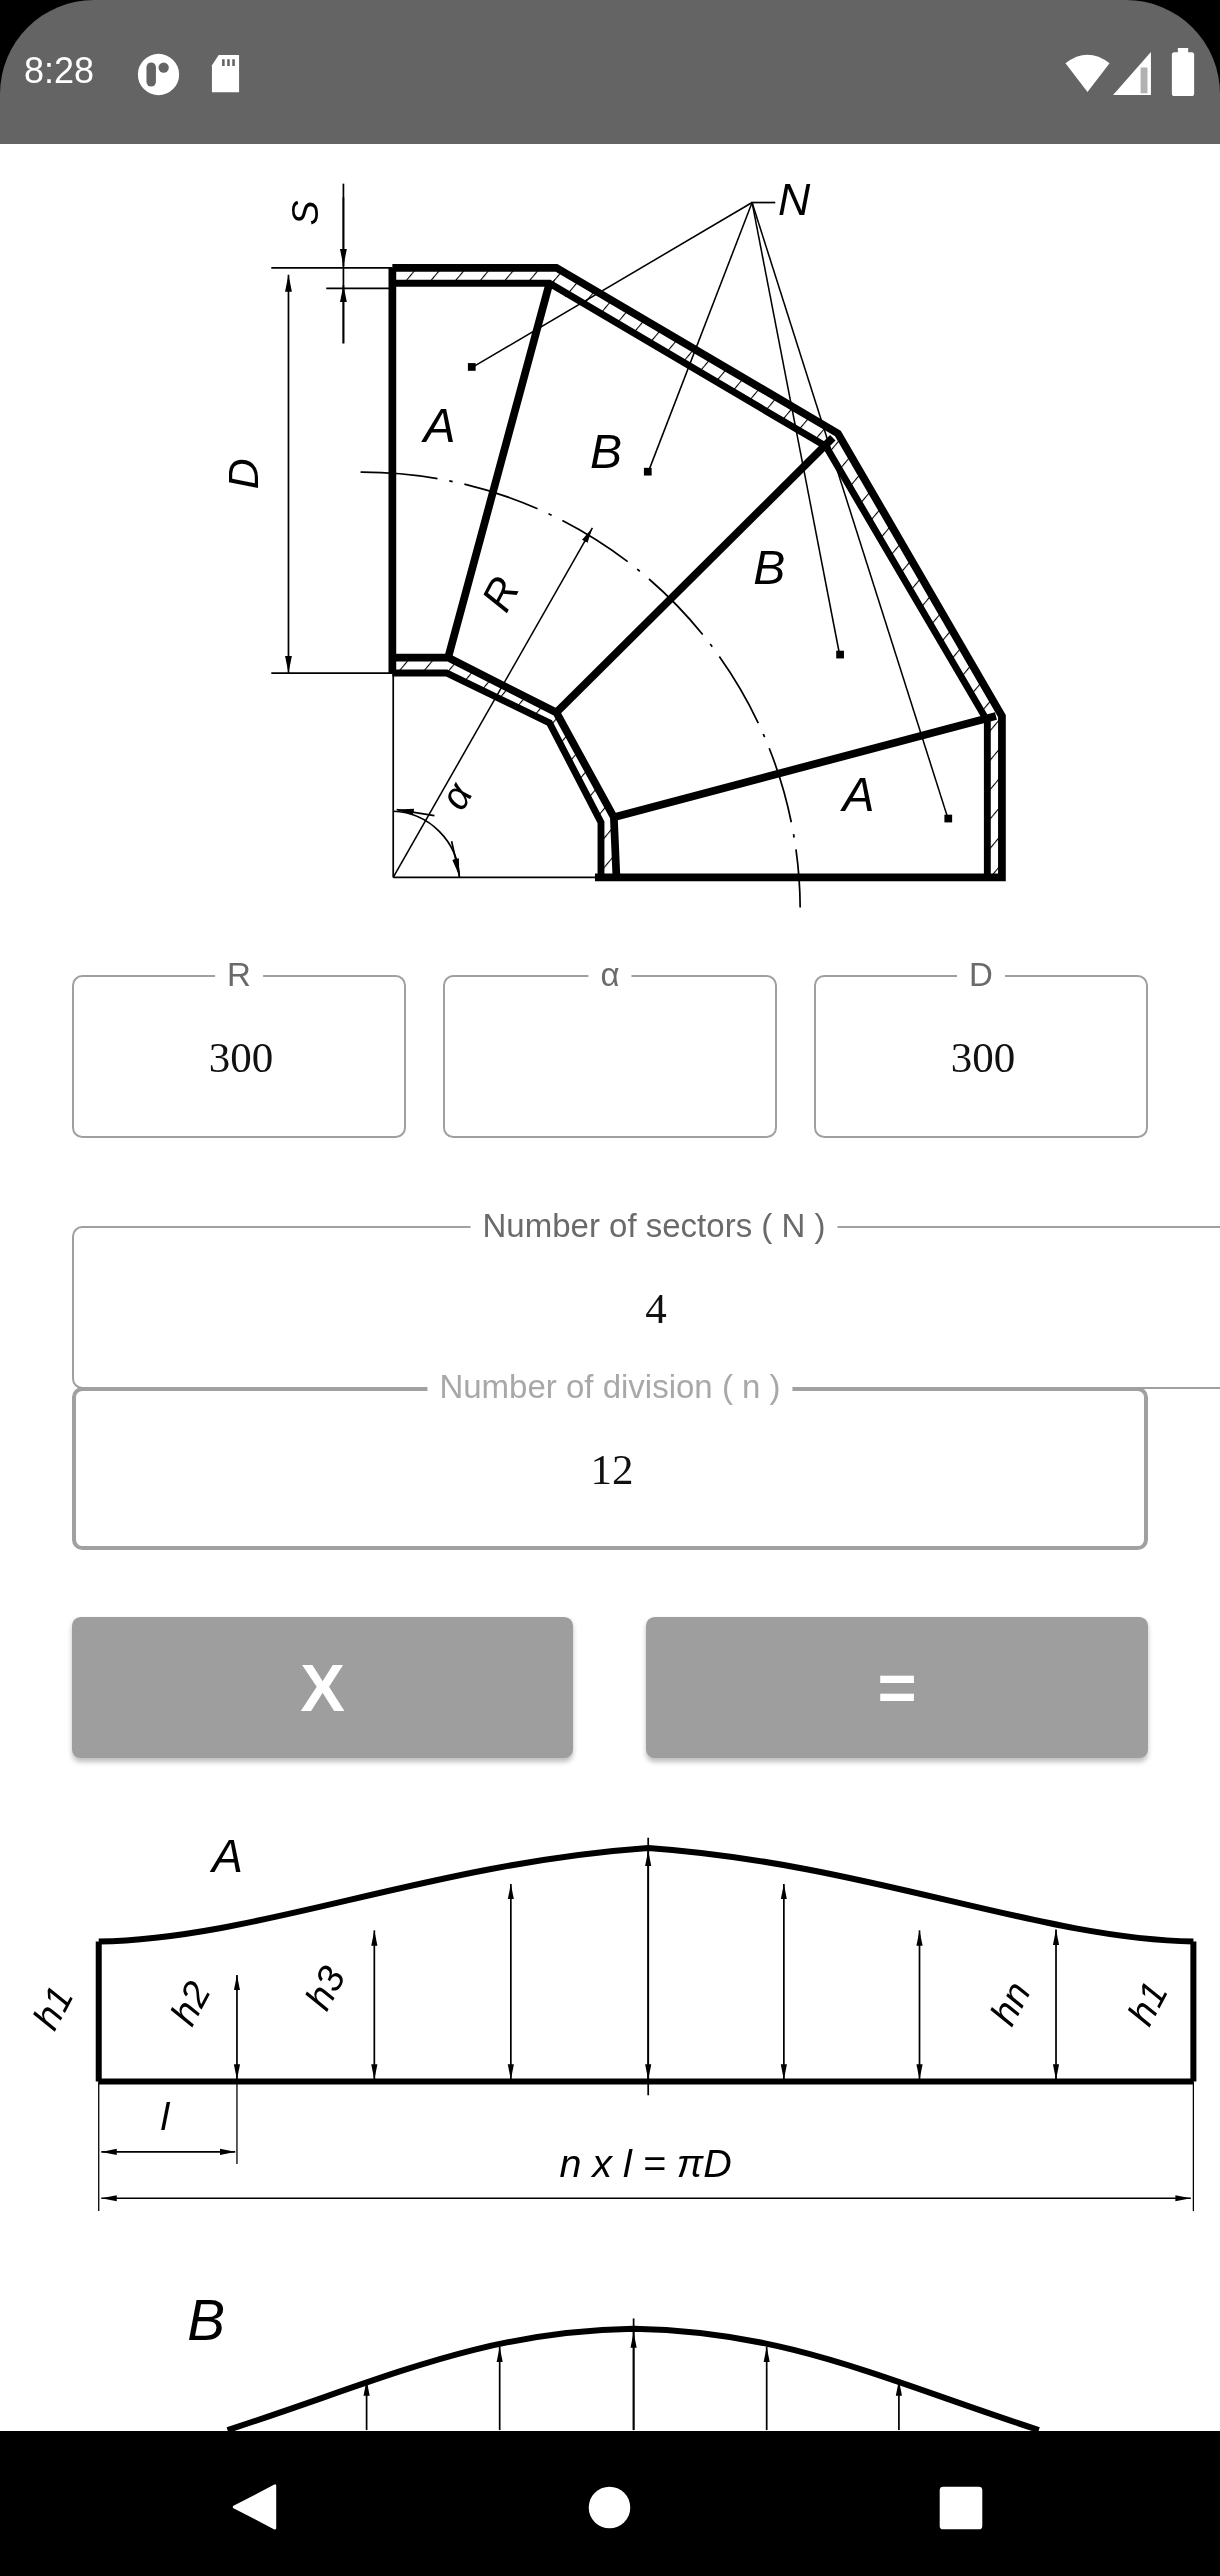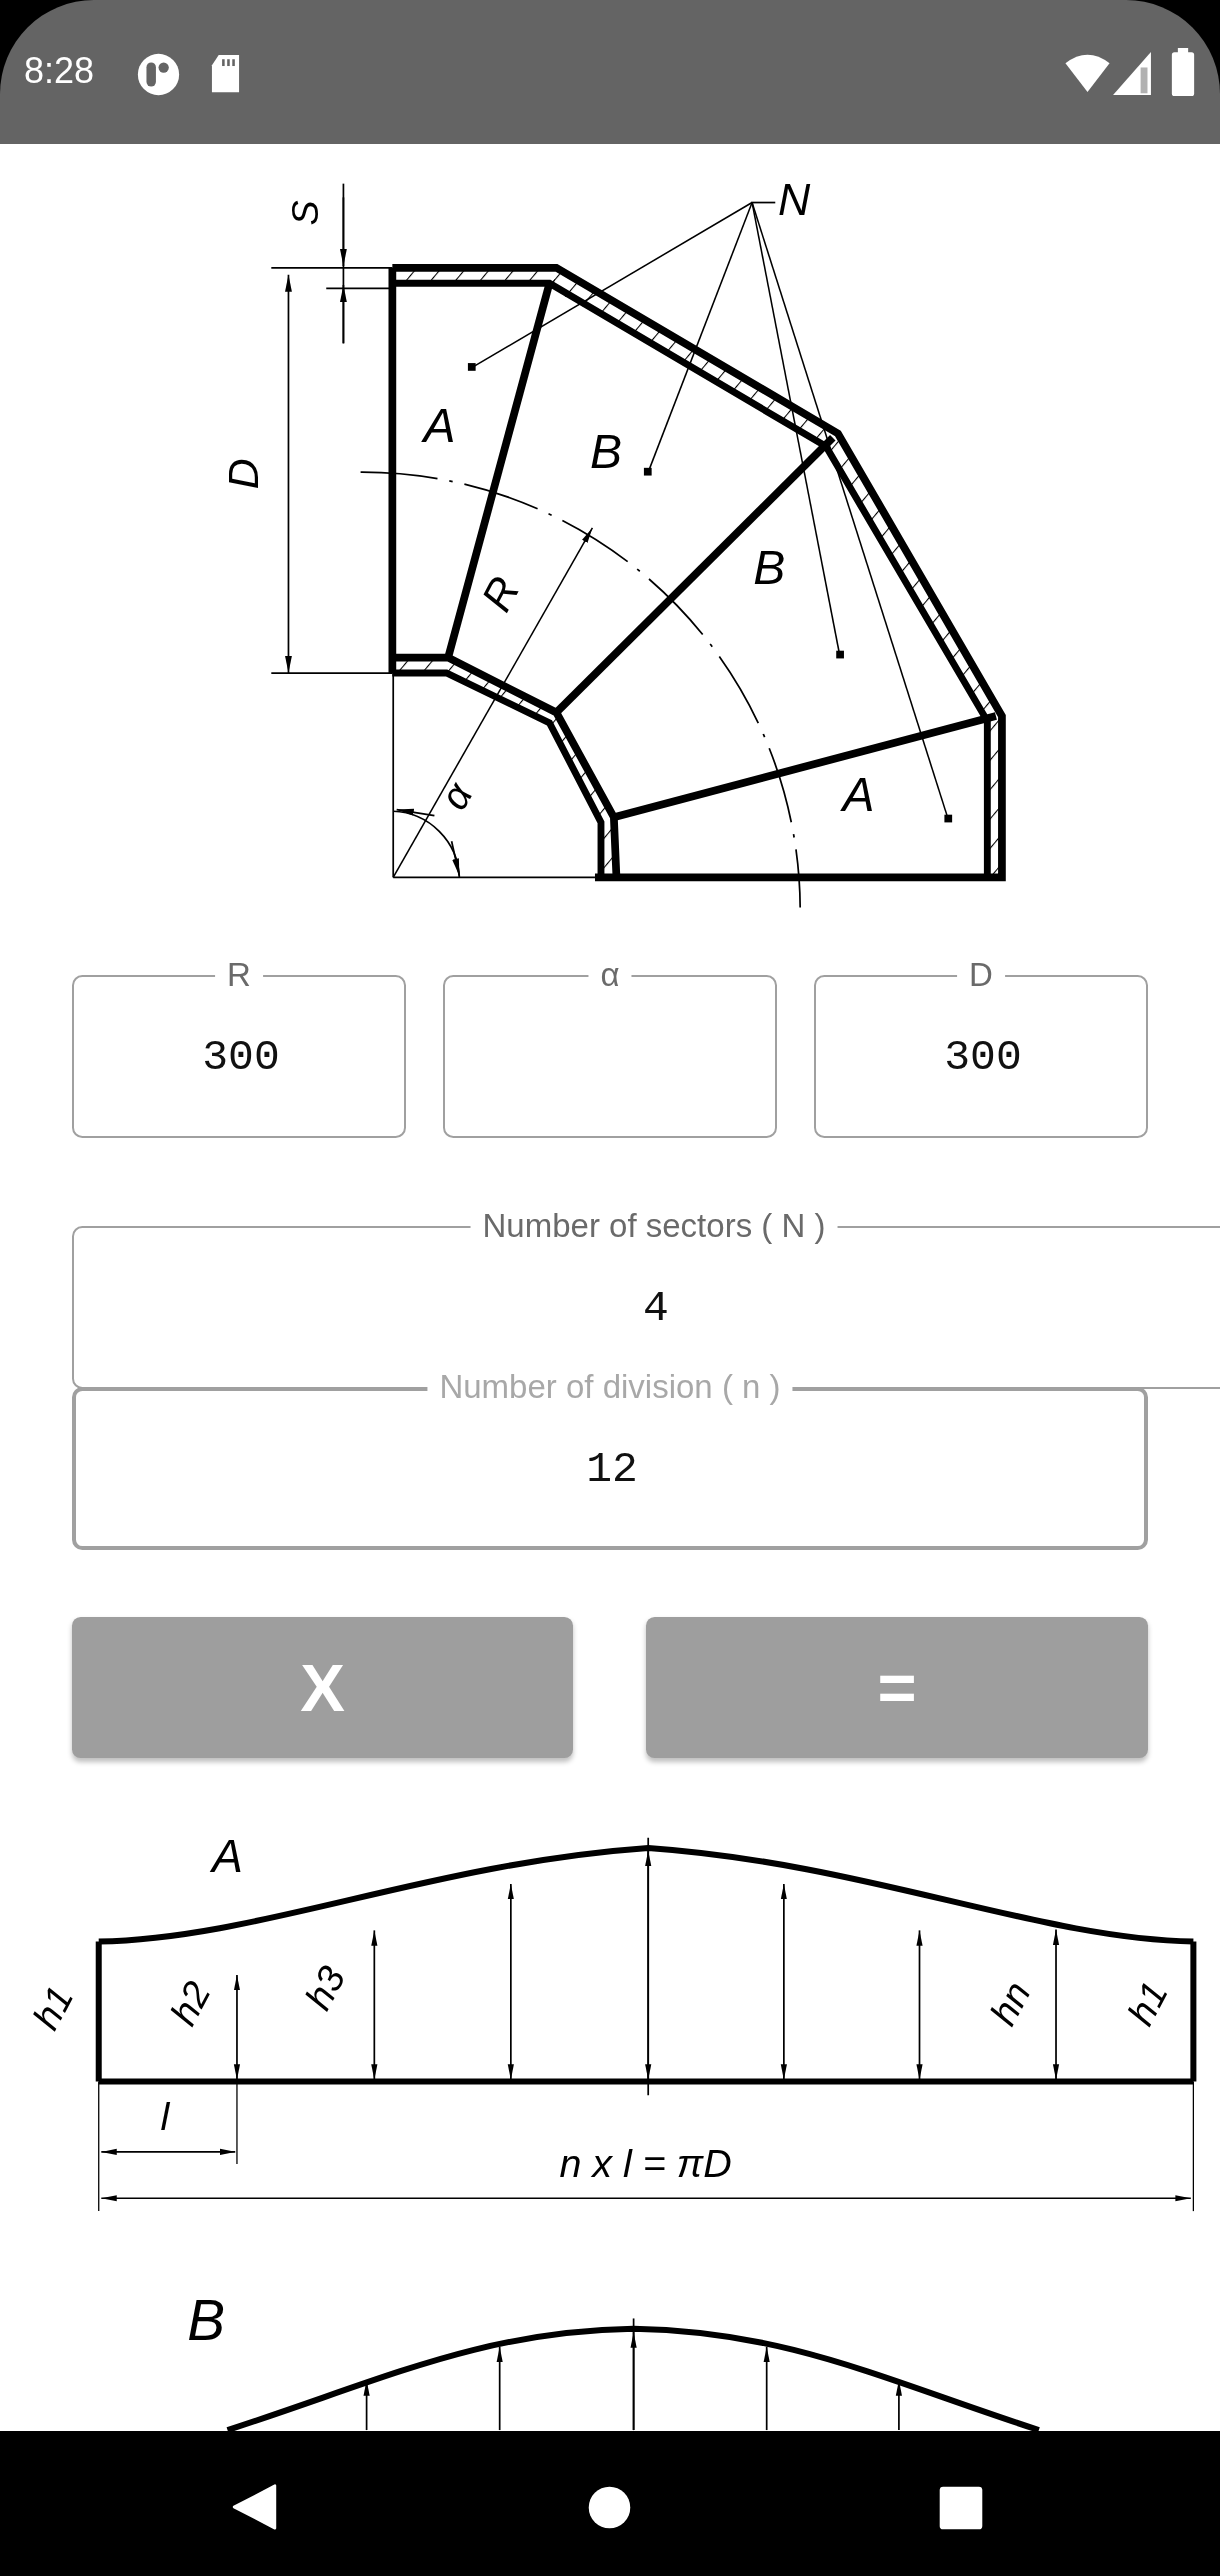--- a/index.html
+++ b/index.html
@@ -7,21 +7,21 @@
   .statusbar { position:absolute; left:0; top:0; width:1220px; height:144px; background:#000;text-align:center; }
   .statusbar-inner { position:absolute; left:0; top:0; width:1220px; height:144px; background:#646464; border-radius:94px 94px 0 0; }
   .sb-time { position:absolute; left:24px; top:50px; color:#fff; font-size:36px; font-family:"Liberation Sans", sans-serif; }
   .sb-icon { position:absolute; }
   .content { position:absolute; left:0; top:144px; width:1220px; height:2287px; background:#fff; overflow:hidden; }
   .navbar { position:absolute; left:0; top:2432px; width:1220px; height:144px; background:#000; }
   .field { position:absolute; border:2.6px solid #a0a0a0; border-radius:10.3px; box-sizing:border-box; }
   .field.focused { border-width:4.3px; }
   .field-label { position:absolute; top:-19px; left:50%; transform:translateX(-50%); background:#fff; padding:0 12px; color:#6a6a6a; font-size:33px; white-space:nowrap; line-height:34px; }
   .field.focused .field-label { color:#a8a8a8; top:-20.6px;text-align:center; }
-  .field-value { position:absolute; left:0; right:0; top:50%; transform:translateY(-50%); text-align:center; color:#111; font-size:43px; background:transparent; border:none; outline:none; font-family:Liberation Mono, monospace; width:100%; }
+  .field-value { position:absolute; left:0; right:0; top:50%; transform:translateY(-50%); text-align:center; color:#111; font-size:43px; background:transparent; border:none; outline:none; font-family:Liberation Serif, serif; width:100%; }
   .btn { position:absolute; background:#9e9e9e; border-radius:8.6px; box-shadow:0 3.4px 5.2px rgba(0,0,0,0.25); color:#fff; font-size:67px; font-weight:bold; display:flex; align-items:center; justify-content:center; border:none; font-family:"Liberation Sans", sans-serif; }
   .ital { font-family:"Liberation Sans", sans-serif; font-style:italic; }
 </style>
 </head>
 <body>
 
 <div class="statusbar">
   <div class="statusbar-inner">
     <span class="sb-time">8:28</span>
     <svg class="sb-icon" style="left:137px;top:53px" width="43" height="43" viewBox="0 0 50 50">

